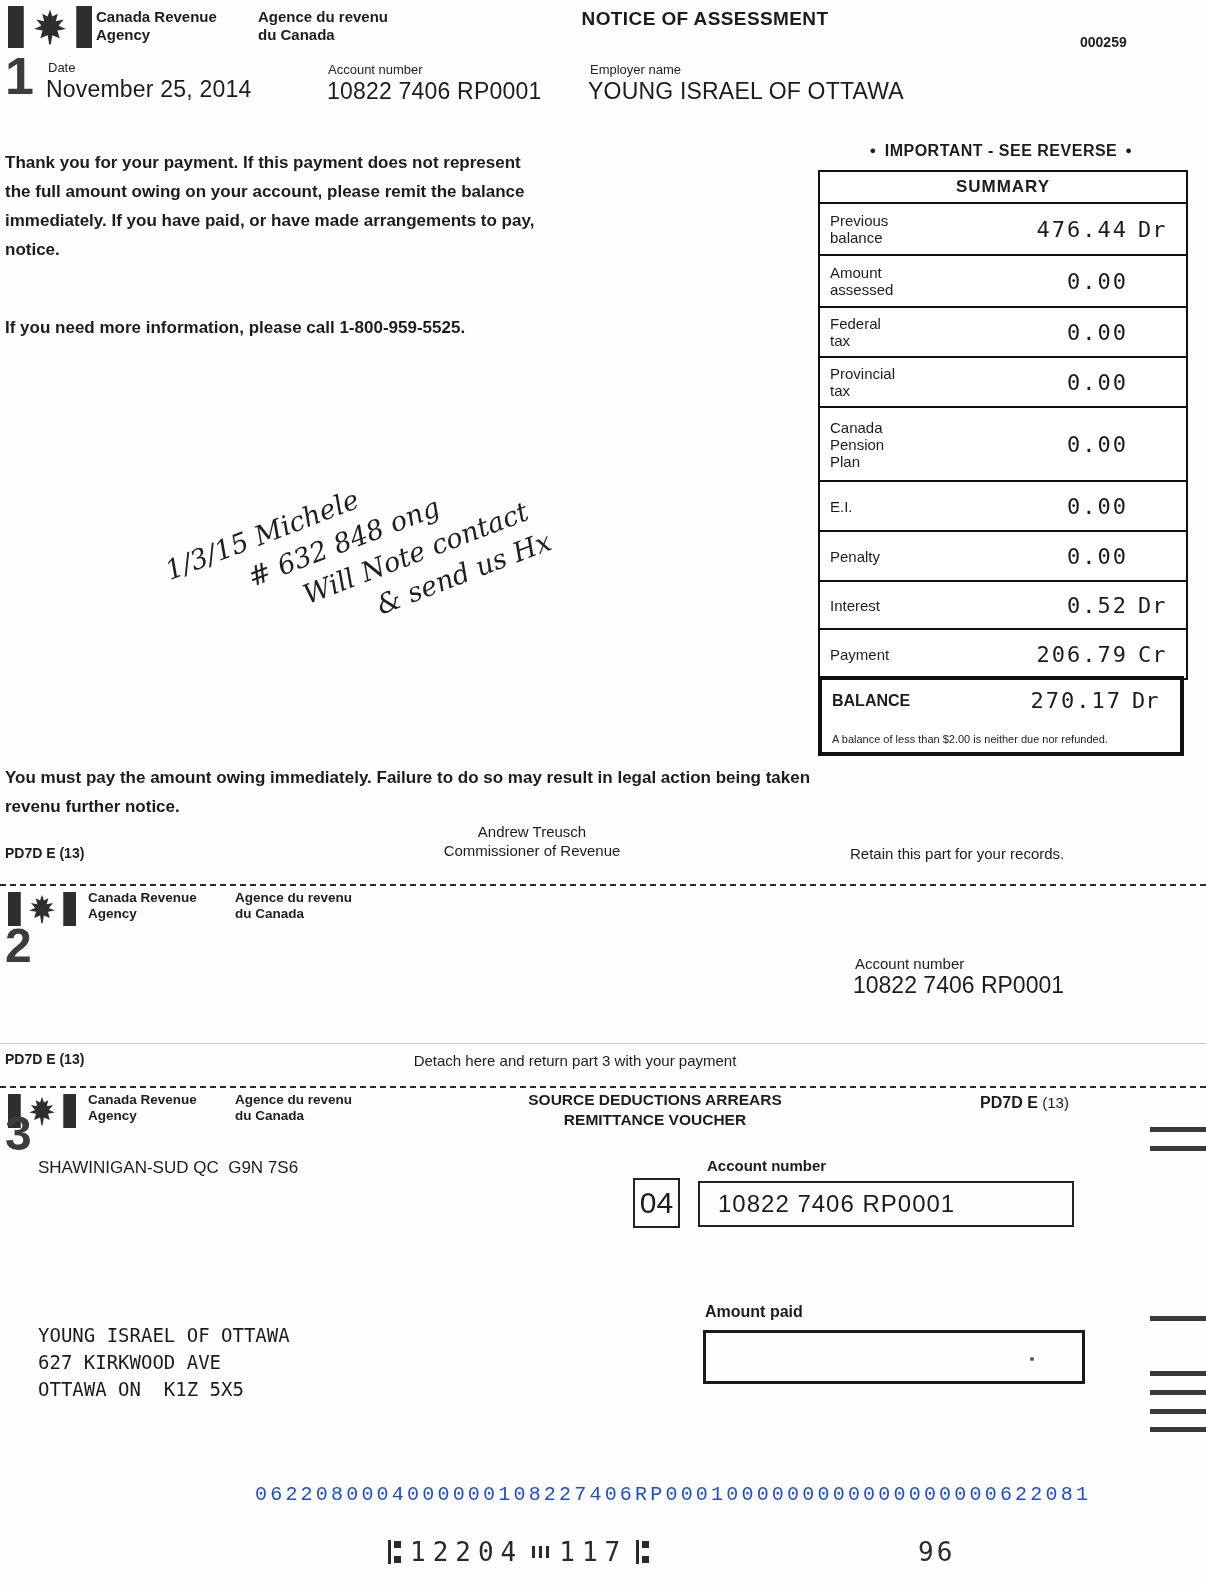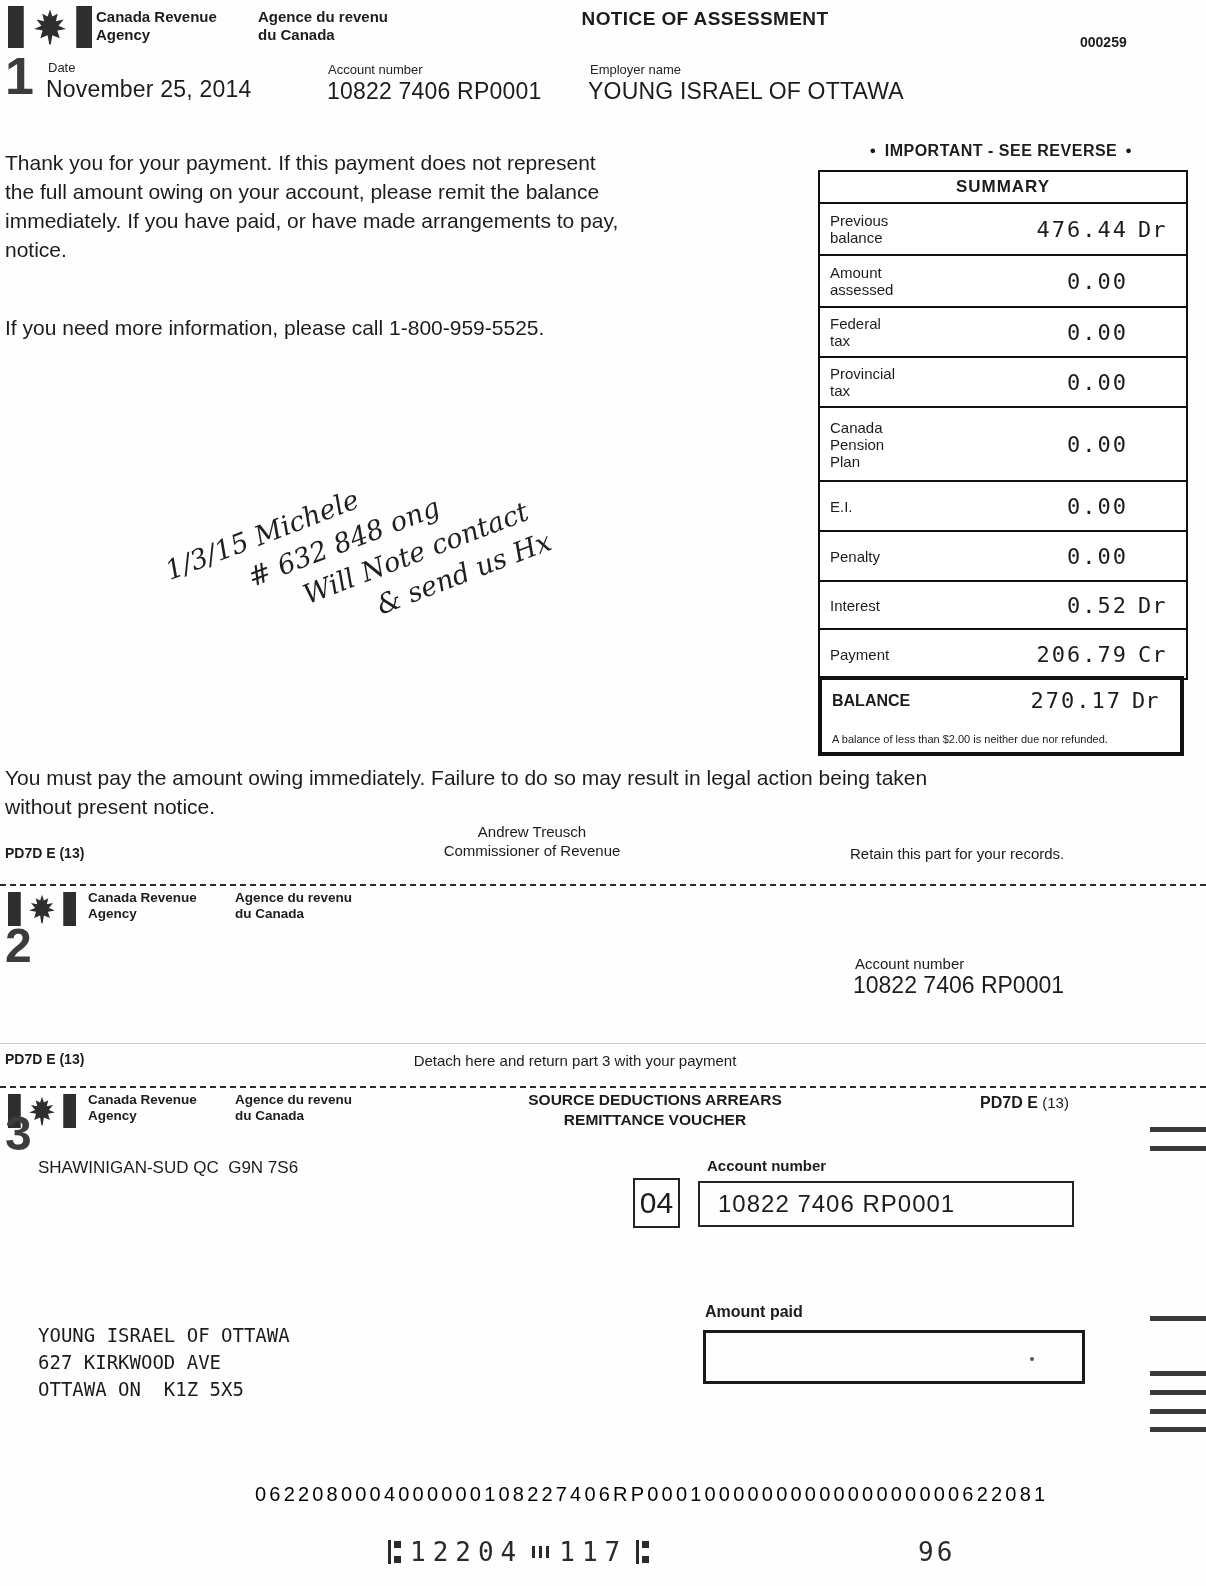--- a/index.html
+++ b/index.html
@@ -23,21 +23,21 @@
   .brand{font-weight:bold; font-size:15px; line-height:18px; color:#1d1d1d;}
   .brand.small{font-size:13.5px; line-height:16px;}
 
   .partnum{font-weight:bold; color:#3c3c3c; line-height:1;}
 
   .label-sm{font-size:13px; color:#242424;}
   .value-lg{font-size:23px; letter-spacing:.2px;}
 
   .title-main{font-size:19px; font-weight:bold; letter-spacing:.4px;}
 
-  .body-line{font-size:21px; line-height:29px; white-space:nowrap;}
+  .body-line{font-size:17px; line-height:29px; white-space:nowrap;font-weight:bold;}
 
   
   .handwriting{
     transform:rotate(-21deg); transform-origin:left top;
     font-family:"DejaVu Serif", serif; font-style:italic;
     font-size:27px; color:#1f1f1f; line-height:36px;
   }
   .handwriting div{white-space:nowrap;}
 
   
@@ -63,21 +63,21 @@
   .dashed{border-top:2px dashed #2b2b2b; height:0; width:1206px; left:0;}
   .faintline{border-top:1px solid #c9c9c9; height:0; width:1206px; left:0;}
 
   .formcode{font-size:14px; font-weight:bold;}
   .note-sm{font-size:15px;}
 
   .boxed{border:2px solid #222; box-sizing:border-box; display:flex; align-items:center;}
 
   .regmark{position:absolute; left:1150px; width:56px; height:5px; background:#3a3a3a;}
 
-  .ocr{font-family:Liberation Sans, sans-serif; font-size:20px; letter-spacing:3.2px; color:#000000;}
+  .ocr{font-family:Liberation Mono, monospace; font-size:20px; letter-spacing:3.2px; color:#1d4ed8;}
 
   .micr{display:flex; align-items:center; gap:9px; font-family:"DejaVu Sans Mono", monospace; font-size:26px; color:#2a2a2a;}
   .micr .digits{letter-spacing:7px;}
   .micr-transit{position:relative; width:13px; height:24px;}
   .micr-transit i{position:absolute; left:0; top:0; width:3px; height:24px; background:#2a2a2a;}
   .micr-transit b{position:absolute; right:0; top:1px; width:7px; height:7px; background:#2a2a2a; box-shadow:0 15px 0 #2a2a2a;}
   .micr-dash{position:relative; width:18px; height:12px;}
   .micr-dash i{position:absolute; left:0; top:0; width:3px; height:12px; background:#2a2a2a; box-shadow:7px 0 0 #2a2a2a, 14px 0 0 #2a2a2a;}
 
   .speck{position:absolute; width:4px; height:4px; border-radius:50%; background:#555;}
@@ -189,21 +189,21 @@
     <div class="balance-line">
       <div class="blbl">BALANCE</div>
       <div class="amt">270.17</div>
       <div class="sfx">Dr</div>
     </div>
     <div class="balance-note">A balance of less than $2.00 is neither due nor refunded.</div>
   </div>
 
   <div class="abs" style="left:5px; top:763px;">
     <div class="body-line">You must pay the amount owing immediately. Failure to do so may result in legal action being taken</div>
-    <div class="body-line">without present notice.</div>
+    <div class="body-line">revenu further notice.</div>
   </div>
 
   <div class="abs" style="left:382px; top:822px; width:300px; text-align:center; font-size:15px; line-height:19px;">
     <div>Andrew Treusch</div>
     <div>Commissioner of Revenue</div>
   </div>
   <div class="abs formcode" style="left:5px; top:845px;">PD7D E (13)</div>
   <div class="abs note-sm" style="left:850px; top:845px;">Retain this part for your records.</div>
 
   <div class="abs dashed" style="top:884px;"></div>

